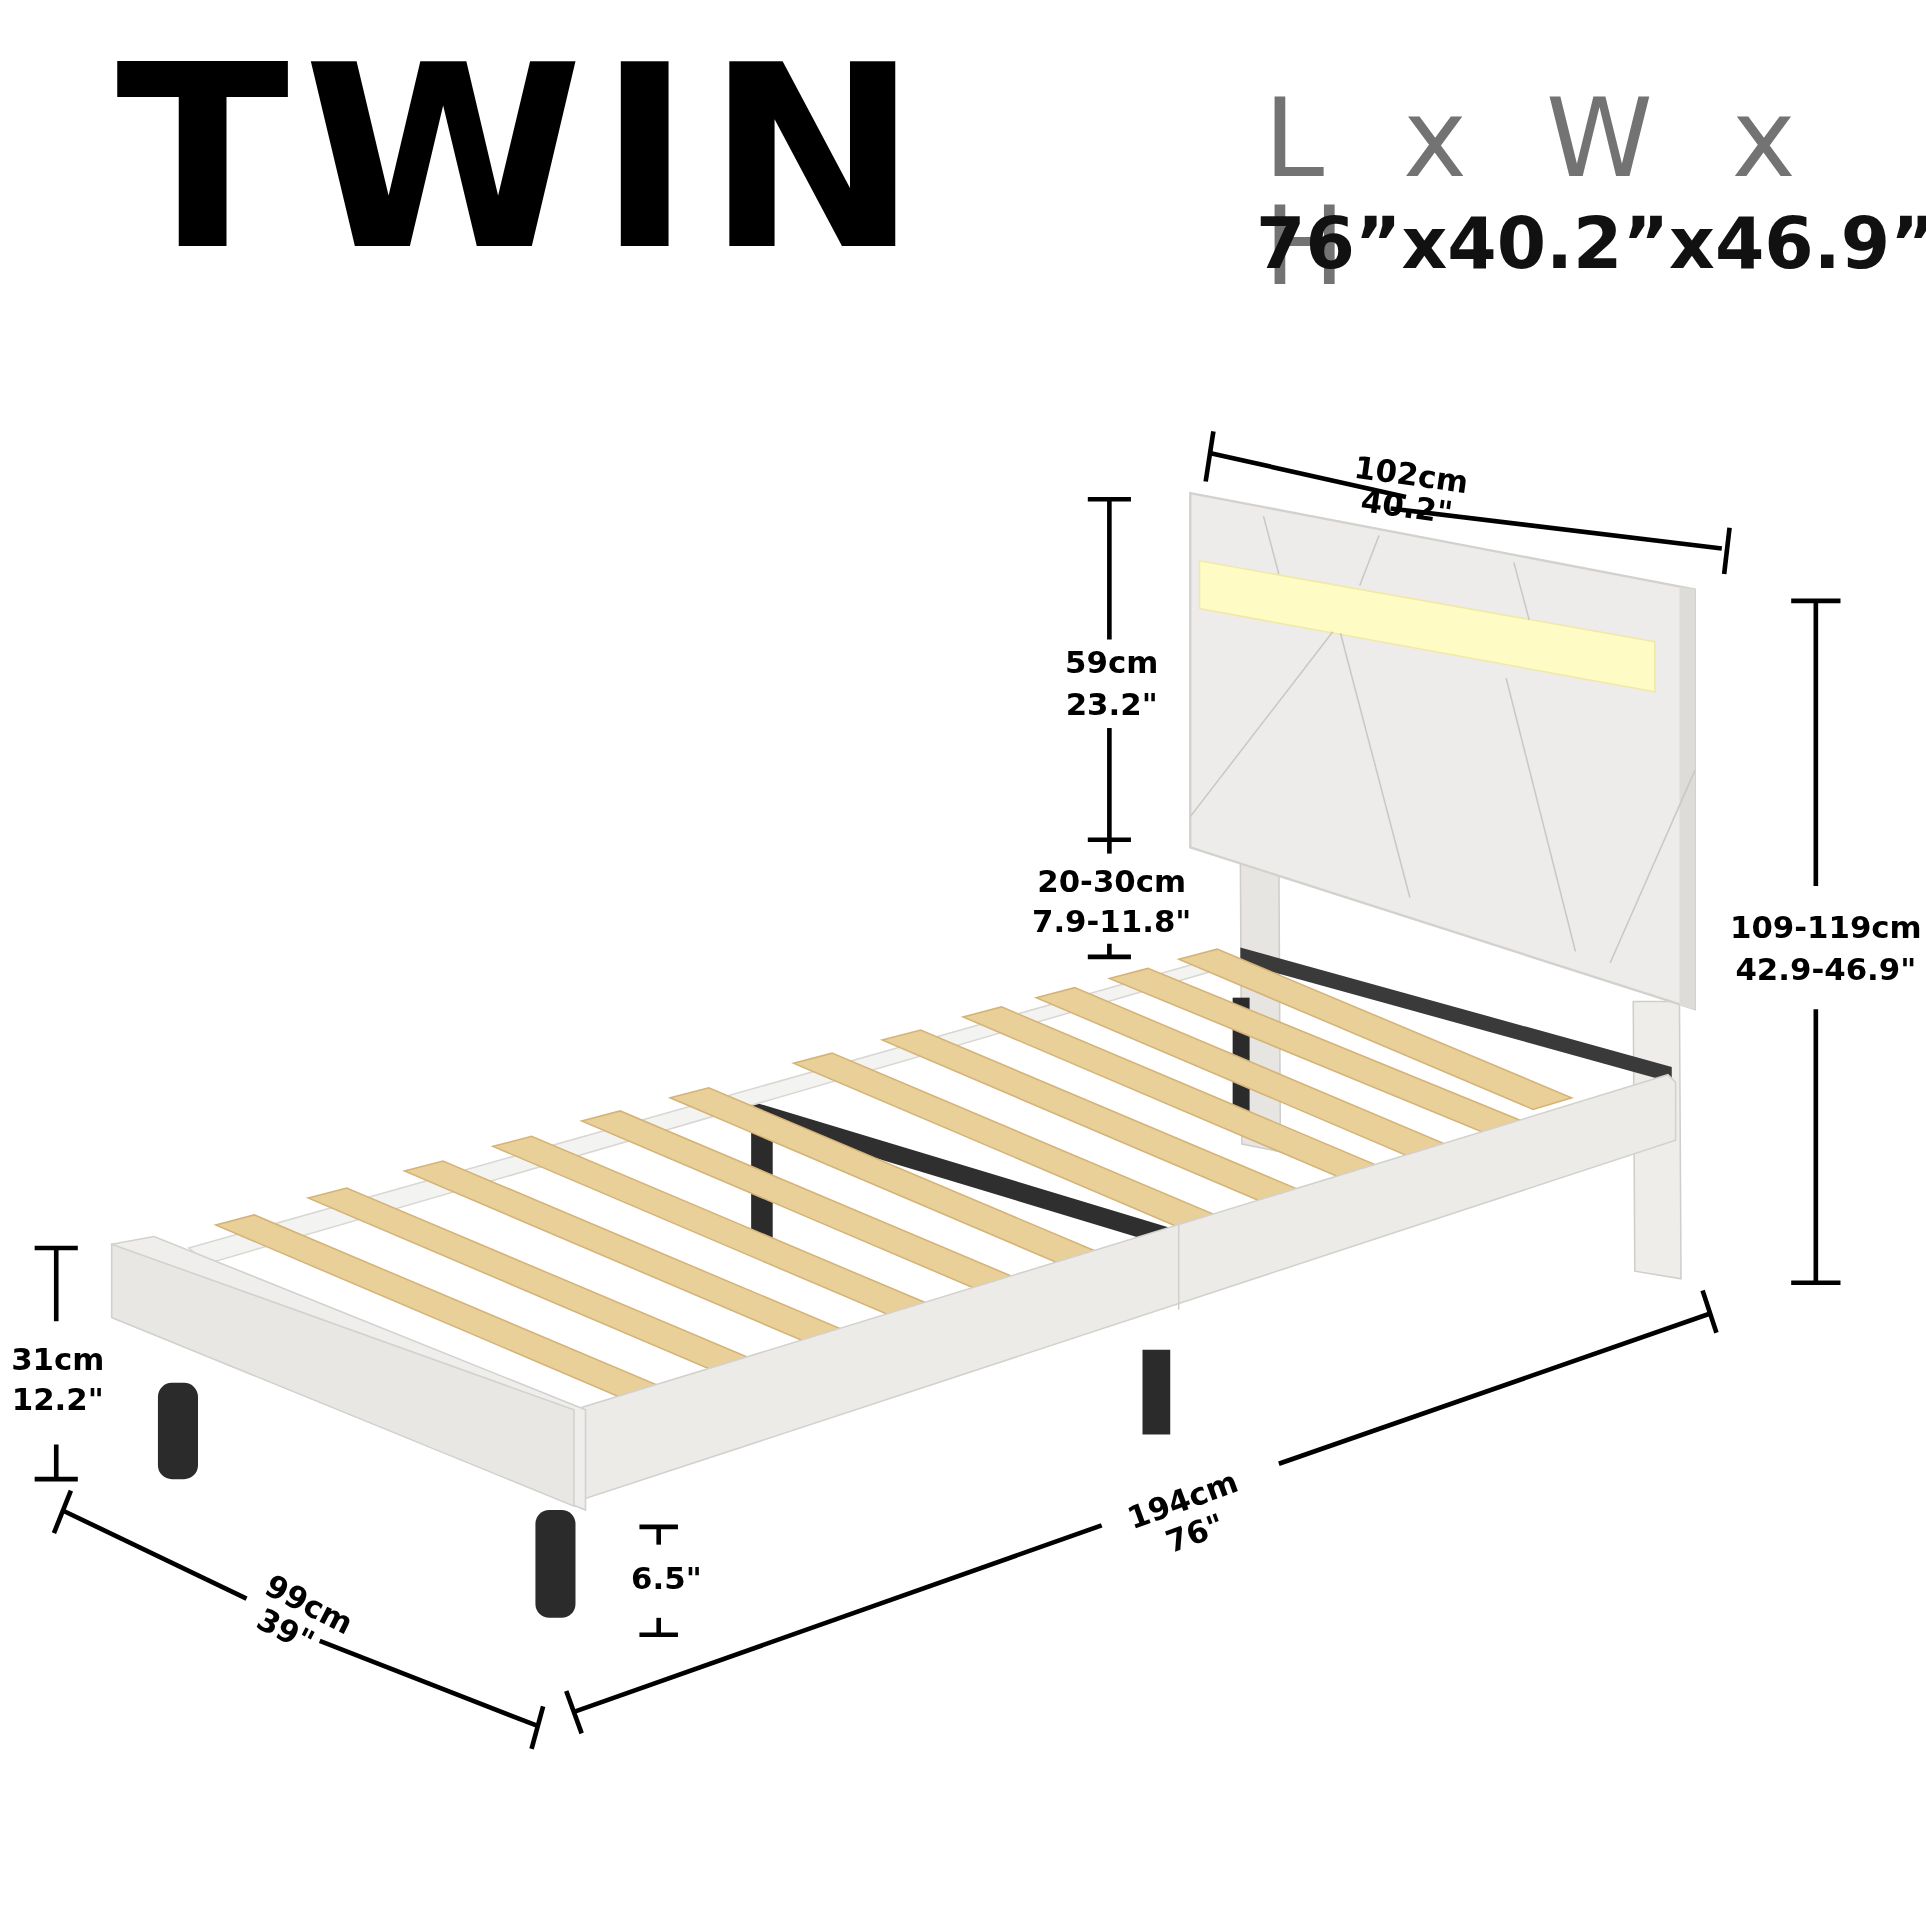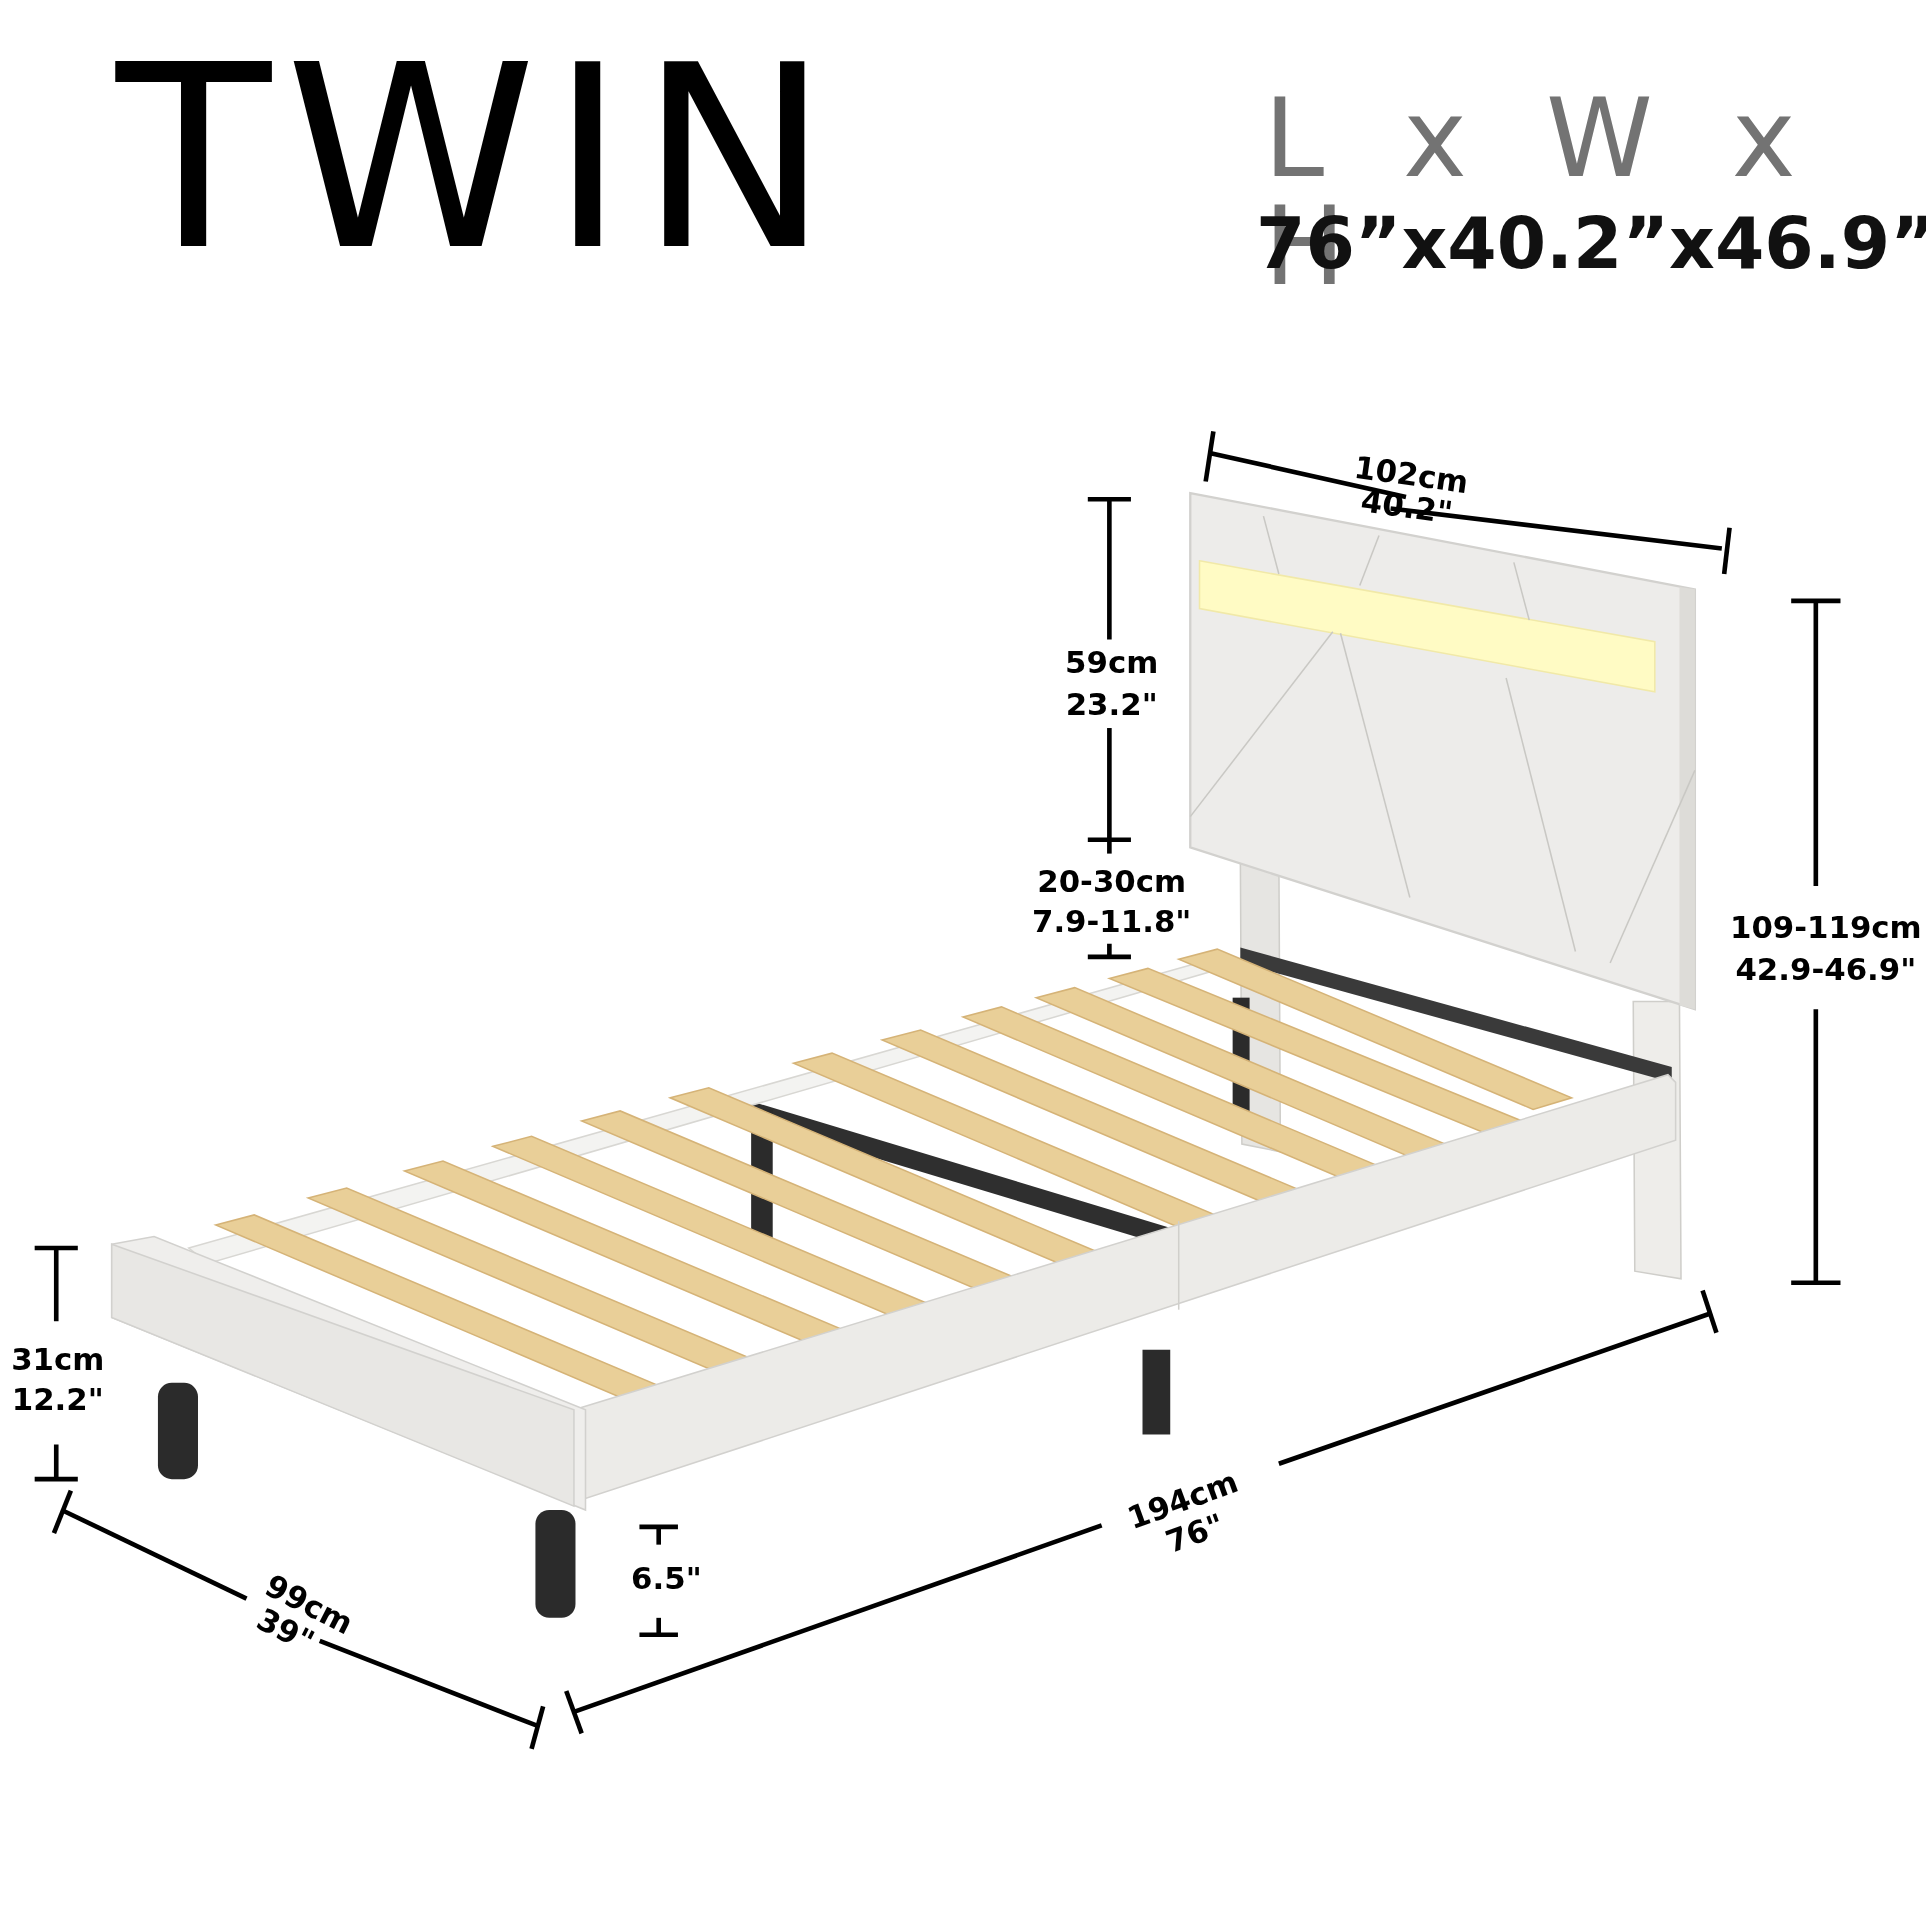--- a/index.html
+++ b/index.html
@@ -1,17 +1,17 @@
 <!DOCTYPE html>
 <html style="font-size:12.3px"><head>
   <meta charset="utf-8">
   <style>
     html, body { margin: 0; padding: 0; background: #ffffff; }
     body { width: 1926px; height: 1926px; position: relative; overflow: hidden; font-family: "DejaVu Sans", sans-serif; }
-    .title { position: absolute; left: 116px; top: 31px; font-size: 254px; font-weight: normal; letter-spacing: 14px; color: #000; line-height: 1; }
+    .title { position: absolute; left: 116px; top: 31px; font-size: 254px; font-weight: bold; letter-spacing: 14px; color: #000; line-height: 1; }
     .lwh { position: absolute; left: 1264px; top: 85px; font-size: 108px; font-weight: normal; color: #737373; line-height: 1; letter-spacing: 10.8px; word-spacing: 23px; }
     .lwh-vals { position: absolute; left: 1256px; top: 208px; font-size: 71px; font-weight: bold; color: #111; line-height: 1; }
     svg.main { position: absolute; left: 0; top: 0; }
     .lbl { font-family: "DejaVu Sans", sans-serif; font-weight: bold; font-size: 40px; fill: #000; }
   </style>
 </head>
 <body>
 
 <div class="title">TWIN</div>
 <div class="lwh">L x W x H</div>

